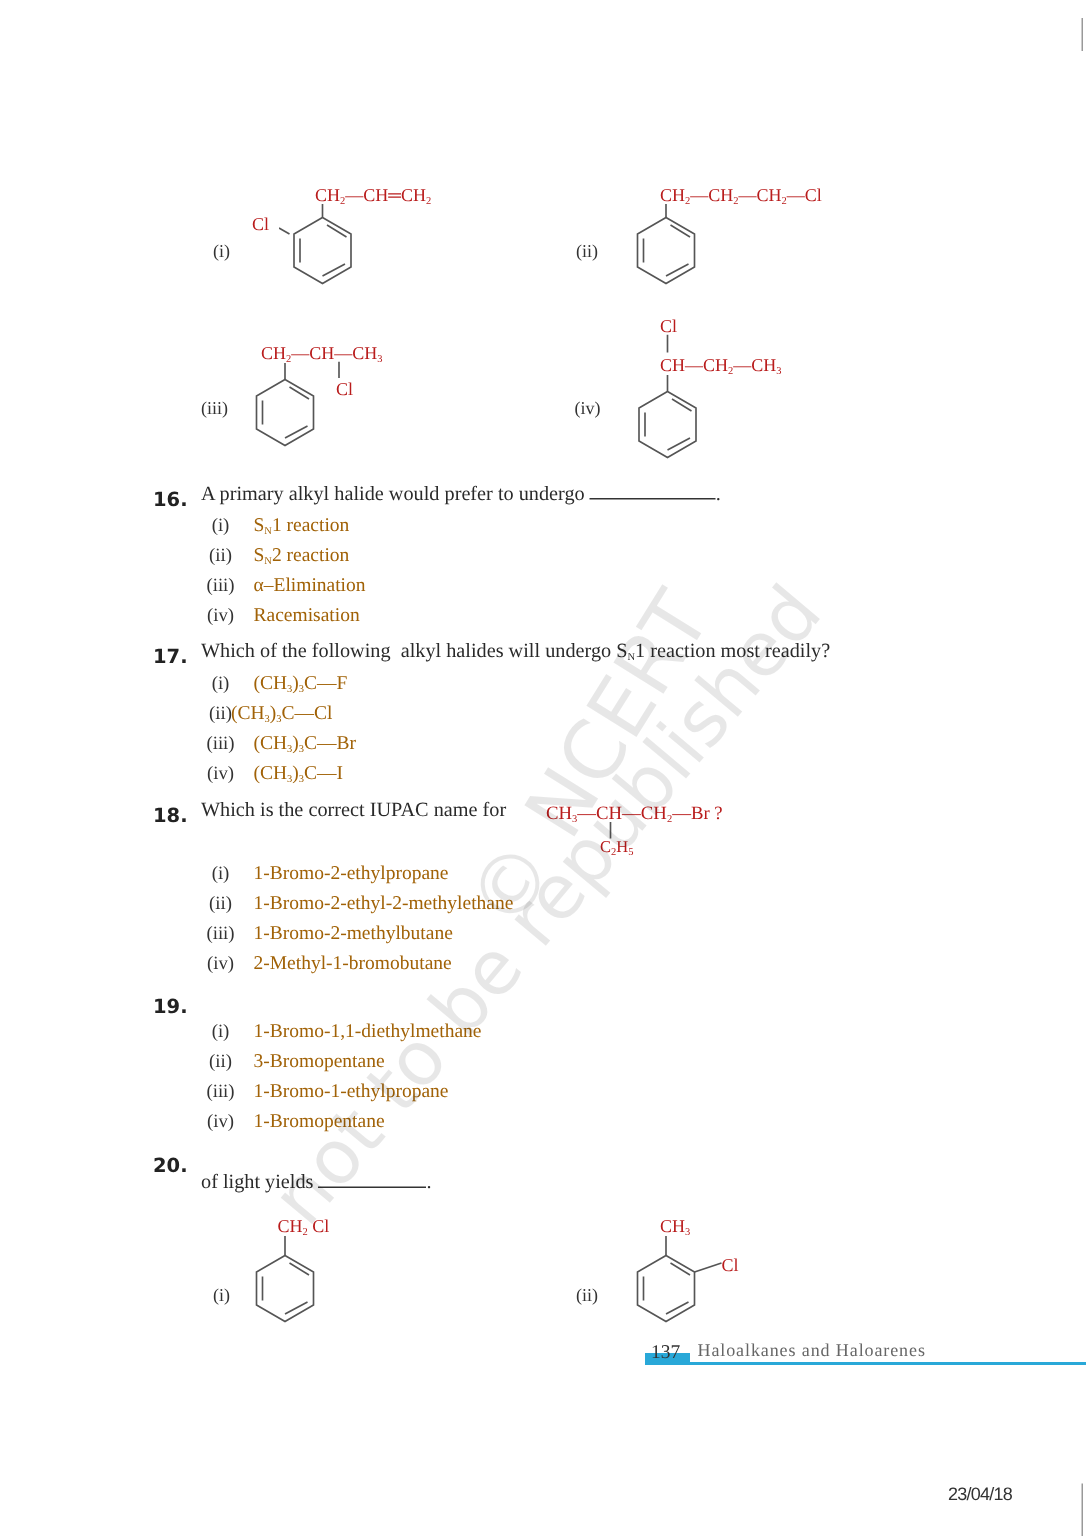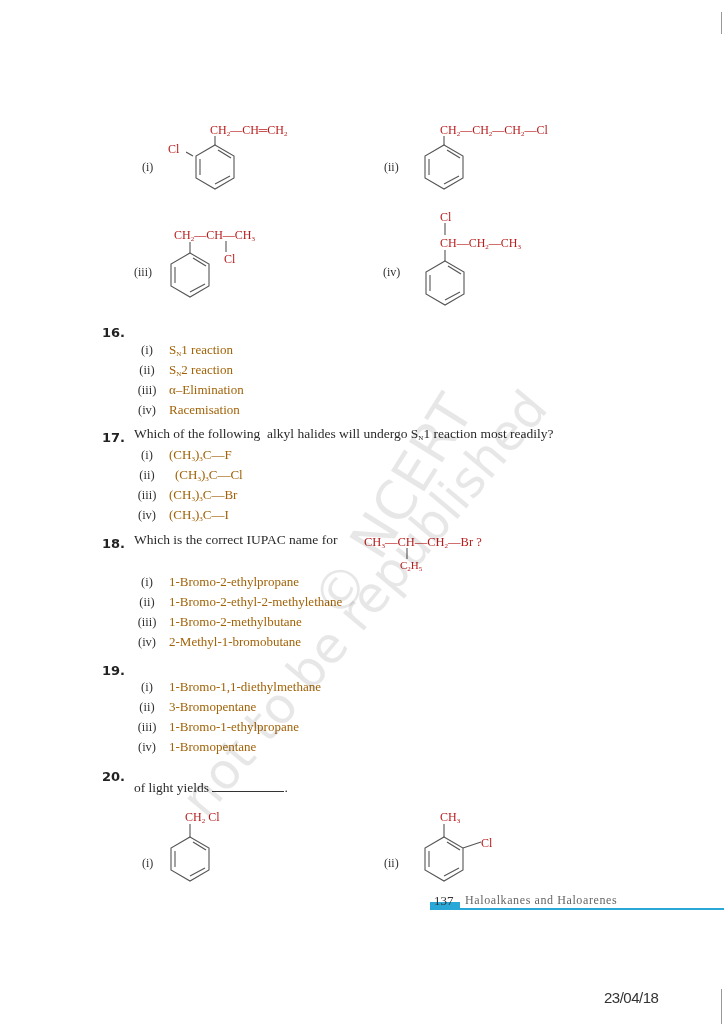--- a/index.html
+++ b/index.html
@@ -17,21 +17,21 @@
   .opt-text sub { font-size:7px; vertical-align:-2px; }
   .qtext sub { font-size:7px; vertical-align:-2px; }
   .blank { display:inline-block; border-bottom:1px solid #333; height:1px; vertical-align:baseline; }
   svg line, svg polygon { stroke:#555; stroke-width:1.1; fill:none; }
   .watermark { position:absolute; font-family:"DejaVu Sans","Liberation Sans",sans-serif; color:#000; opacity:0.09;
                transform-origin:left top; white-space:nowrap; pointer-events:none; }
   .footer-bar { position:absolute; left:430px; top:908px; width:294px; height:2px; background:#29a8d8; }
   .footer-pn-bg { position:absolute; left:430px; top:902px; width:30px; height:8px; background:#29a8d8; }
   .footer-pn { position:absolute; left:434px; top:893px; font-family:"Liberation Serif",serif; font-size:13px; color:#333; }
   .footer-title { position:absolute; left:465px; top:893px; font-family:"Liberation Serif",serif; font-size:12px; color:#666; letter-spacing:0.6px; }
-  .date { position:absolute; left:604px; top:989px; font-family:"Liberation Sans",sans-serif; font-size:15px; color:#333; letter-spacing:-0.5px; }
+  .date { position:absolute; left:632px; top:989px; font-family:"Liberation Sans",sans-serif; font-size:12px; color:#333; letter-spacing:-0.5px; }
   .crop-mark { position:absolute; width:1px; background:#999; }
 </style>
 </head>
 <body>
 
 <div class="page">
 
   <span class="abs lbl" style="left:142px;top:160px;">(i)</span>
   <span class="abs chem" style="left:168px;top:142px;">Cl</span>
   <span class="abs chem" style="left:210px;top:123px;">CH<sub>2</sub>—CH═CH<sub>2</sub></span>
@@ -78,37 +78,41 @@
     <line x1="20" y1="2" x2="20" y2="13"></line>
     <polygon points="20,13 39,24 39,46 20,57 1,46 1,24"></polygon>
     <line x1="5" y1="27" x2="5" y2="43"></line>
     <line x1="20" y1="52" x2="35" y2="44"></line>
     <line x1="23" y1="18" x2="36" y2="26"></line>
   </svg>
 
   <div class="abs" style="left:102px;top:322px;">
     <span class="qnum">16.</span>
   </div>
+  <div class="abs qtext" style="left:134px;top:321px;">
+    <span>A primary alkyl halide would prefer to undergo</span>
+    <span class="blank" style="width:84px;"></span>.
+  </div>
   <div class="abs opt-roman" style="left:134px;top:343px;">(i)</div>
   <div class="abs opt-text" style="left:169px;top:342px;">S<sub>N</sub>1 reaction</div>
   <div class="abs opt-roman" style="left:134px;top:363px;">(ii)</div>
   <div class="abs opt-text" style="left:169px;top:362px;">S<sub>N</sub>2 reaction</div>
   <div class="abs opt-roman" style="left:134px;top:383px;">(iii)</div>
   <div class="abs opt-text" style="left:169px;top:382px;">α–Elimination</div>
   <div class="abs opt-roman" style="left:134px;top:403px;">(iv)</div>
   <div class="abs opt-text" style="left:169px;top:402px;">Racemisation</div>
 
   <div class="abs" style="left:102px;top:427px;">
     <span class="qnum">17.</span>
   </div>
   <div class="abs qtext" style="left:134px;top:426px;">Which of the following&nbsp; alkyl halides will undergo S<sub>N</sub>1 reaction most readily?</div>
   <div class="abs opt-roman" style="left:134px;top:448px;">(i)</div>
   <div class="abs opt-text" style="left:169px;top:447px;">(CH<sub>3</sub>)<sub>3</sub>C—F</div>
   <div class="abs opt-roman" style="left:134px;top:468px;">(ii)</div>
-  <div class="abs opt-text" style="left:175px;top:467px;">(CH<sub>3</sub>)<sub>3</sub>C—Cl</div>
+  <div class="abs opt-text" style="left:154px;top:467px;">(CH<sub>3</sub>)<sub>3</sub>C—Cl</div>
   <div class="abs opt-roman" style="left:134px;top:488px;">(iii)</div>
   <div class="abs opt-text" style="left:169px;top:487px;">(CH<sub>3</sub>)<sub>3</sub>C—Br</div>
   <div class="abs opt-roman" style="left:134px;top:508px;">(iv)</div>
   <div class="abs opt-text" style="left:169px;top:507px;">(CH<sub>3</sub>)<sub>3</sub>C—I</div>
 
   <div class="abs" style="left:102px;top:533px;">
     <span class="qnum">18.</span>
   </div>
   <div class="abs qtext" style="left:134px;top:532px;">Which is the correct IUPAC name for</div>
   <div class="abs chem" style="left:364px;top:535px;font-size:12.5px;">CH<sub>3</sub>—CH—CH<sub>2</sub>—Br ?</div>

